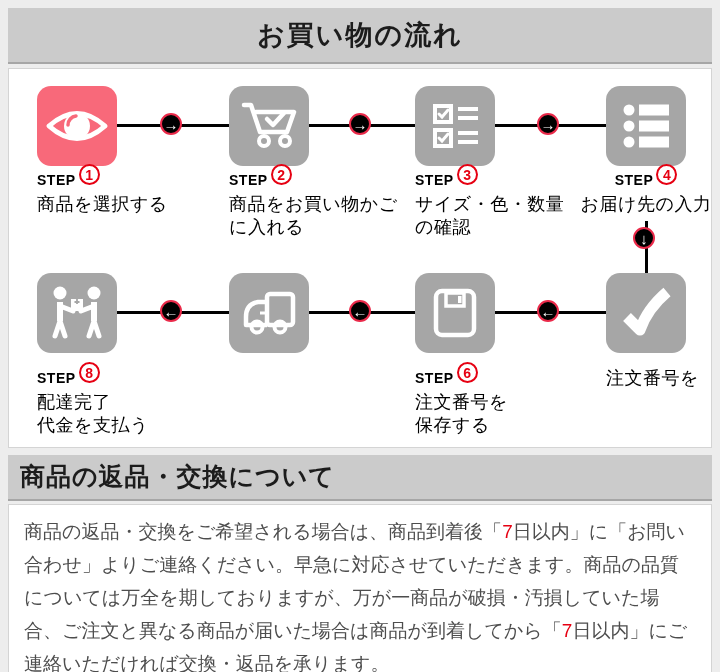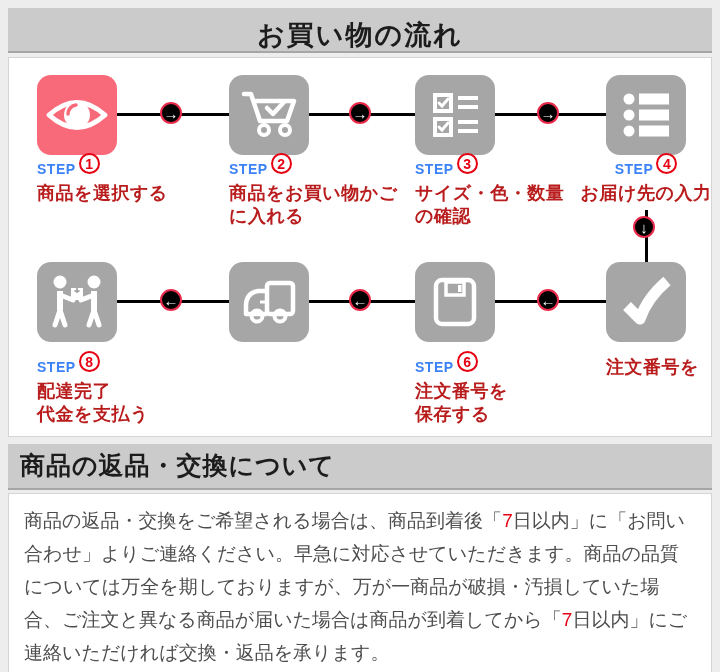--- a/index.html
+++ b/index.html
@@ -2,21 +2,21 @@
 <html><head>
 <meta charset="utf-8">
 <style>
   * { margin:0; padding:0; box-sizing:border-box; }
   html,body { width:720px; height:672px; background:#ededed; overflow:hidden;
               font-family:"Liberation Sans", sans-serif; }
 
   
   .bar { margin:0 8px; background:#cbcbcb; border-bottom:2px solid #a6a6a6;
          font-family:"Liberation Serif", serif; color:#1c1c1c; }
-  .bar.flow { margin-top:8px; height:45px; line-height:54px; text-align:center;
+  .bar.flow { margin-top:8px; height:56px; line-height:54px; text-align:center;
               font-size:27px; font-weight:600; letter-spacing:2px; }
   .bar.returns { margin-top:7px; height:46px; line-height:44px; text-align:left;
                  padding-left:12px; font-size:25px; font-weight:600; letter-spacing:1px; }
 
   
   .panel { margin:4px 8px 0; background:#ffffff; border:1px solid #d4d4d4; }
   .panel.flow-panel { position:relative; height:380px; }
   .panel.returns-panel { margin-top:3px; padding:10px 15px 14px;
                          font-size:19px; line-height:33px; color:#4d4d4d; }
   .panel.returns-panel .hl { color:#e60012; }
@@ -31,26 +31,26 @@
   .icon-box.pink { background:#f8697a; }
   .icon-box svg { width:80px; height:80px; display:block; }
 
   .arrow { position:absolute; width:22px; height:22px; border-radius:50%;
            background:#000; border:2px solid #ea2a4a; color:#fff; z-index:2;
            display:flex; align-items:center; justify-content:center;
            font-size:15px; font-weight:bold; line-height:1; }
 
   .step-label { position:absolute; z-index:1; }
   .step-head { white-space:nowrap; margin-bottom:3px; }
-  .step-word { color:#3b82f6; font-weight:bold; font-size:14px; letter-spacing:0.5px; }
+  .step-word { color:#000000; font-weight:bold; font-size:14px; letter-spacing:0.5px; }
   .step-num  { display:inline-flex; width:21px; height:21px; border:2px solid #e60012;
                border-radius:50%; align-items:center; justify-content:center;
                font-size:14px; font-weight:bold; color:#e60012;
                margin-left:3px; position:relative; top:-5px; }
-  .step-text { font-size:18px; line-height:23px; color:#b91c1c; letter-spacing:0.5px;font-weight:bold; }
+  .step-text { font-size:18px; line-height:23px; color:#000000; letter-spacing:0.5px; }
 
   
   .c1 { left:28px; }  .c2 { left:220px; }  .c3 { left:406px; }  .c4 { left:597px; }
   .r1-icon { top:17px; }   .r2-icon { top:204px; }
   .r1-label { top:100px; } .r2-label { top:298px; }
   .step-label.c4-centered { left:565px; width:144px; text-align:center; }
 </style>
 </head>
 <body>
 

